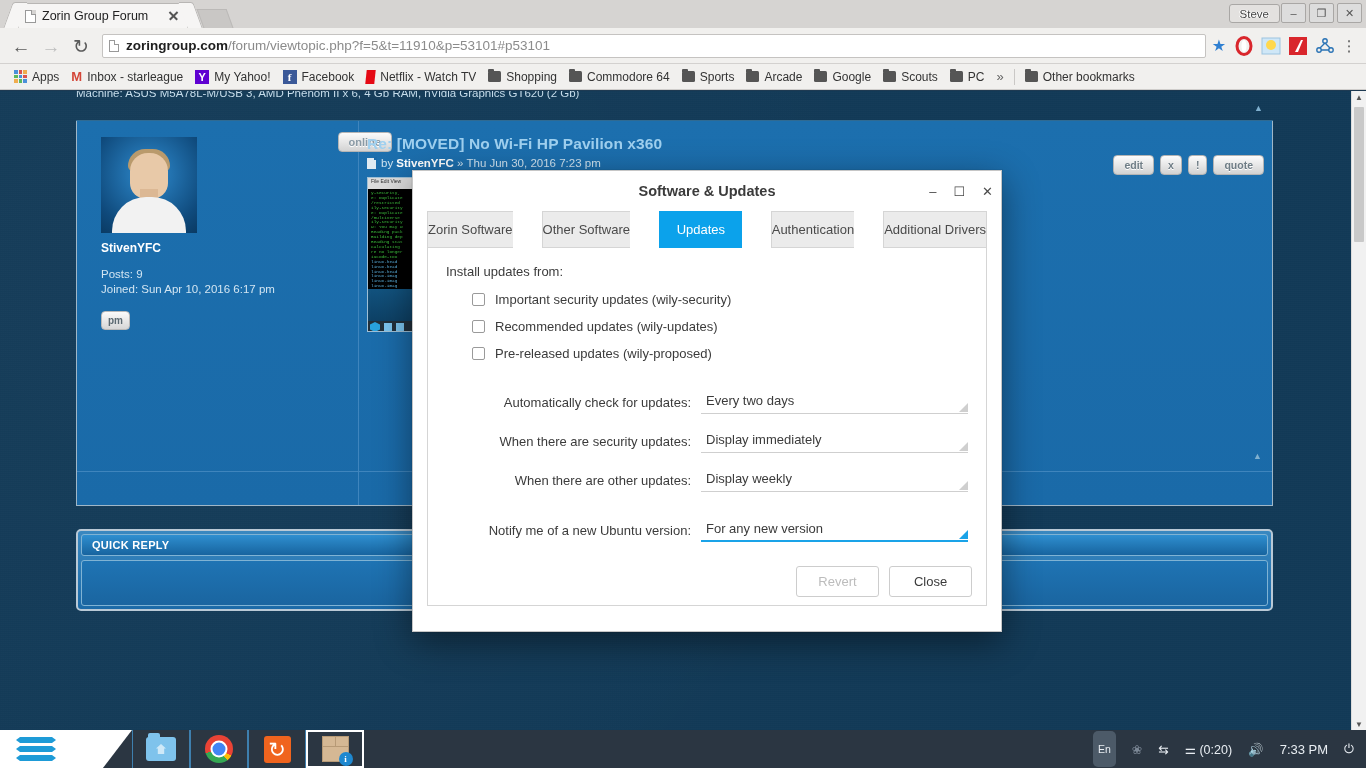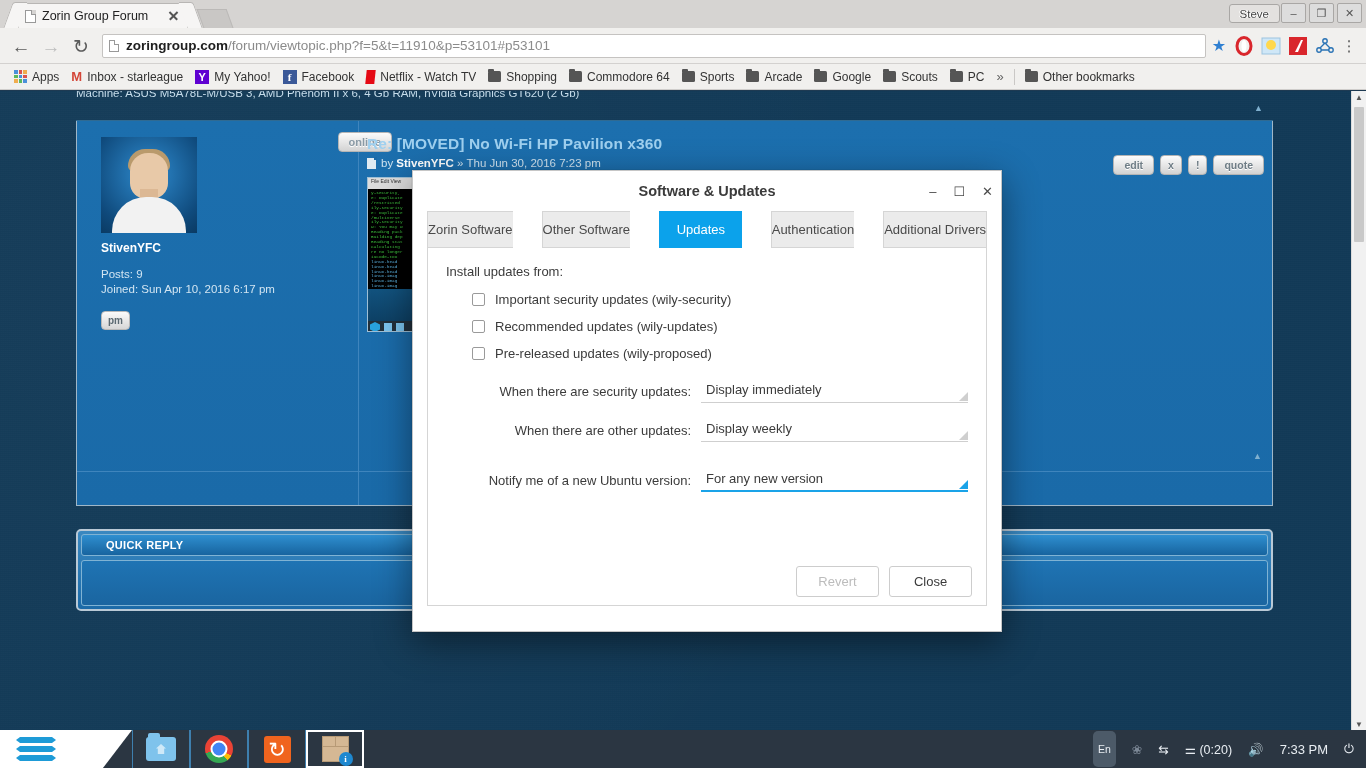--- a/index.html
+++ b/index.html
@@ -213,21 +213,21 @@
   .postfooter{position:absolute;left:0;right:0;bottom:0;height:34px;border-top:1px solid #3f85bd;}
 
   .qr-wrap {
     position:absolute; left:76px; top:438px; width:1197px; height:82px;
     background:linear-gradient(#3a88c0,#1b6aa8);
     border:2px solid #b9c9d6; border-radius:5px; padding:3px;
   }
   .qr-head {
     height:22px; background:linear-gradient(#2f8fd0,#17649f);
     color:#ffffff; font-size:11px; font-weight:bold; letter-spacing:.3px;
-    display:flex; align-items:center; padding-left:24px;
+    display:flex; align-items:center; padding-left:10px;
     border:1px solid #7fb3d4; border-radius:3px;
   }
   .qr-body { margin-top:4px; height:46px; background:linear-gradient(#1f74b4,#1a65a0);
     border:1px solid #7fb3d4; border-radius:3px; }
 
   .pagescroll {
     position:absolute; right:0; top:91px; width:15px; height:640px;
     background:#f1f1f1; border-left:1px solid #dcdcdc;
   }
   .pagescroll .arrow { position:absolute; left:0; right:0; text-align:center;
@@ -589,20 +589,27 @@
       </div>
       <div class="cbrow">
         <span class="cbox"></span>
         <span class="lb">Recommended updates (wily-updates)</span>
       </div>
       <div class="cbrow">
         <span class="cbox"></span>
         <span class="lb">Pre-released updates (wily-proposed)</span>
       </div>
 
+      <div class="frow" style="margin-top:26px">
+        <div class="flab">Automatically check for updates:</div>
+        <div class="fsel">
+          <span>Every two days</span>
+          <span class="grip"></span>
+        </div>
+      </div>
       <div class="frow" style="margin-top:15px">
         <div class="flab">When there are security updates:</div>
         <div class="fsel">
           <span>Display immediately</span>
           <span class="grip"></span>
         </div>
       </div>
       <div class="frow" style="margin-top:15px">
         <div class="flab">When there are other updates:</div>
         <div class="fsel">

